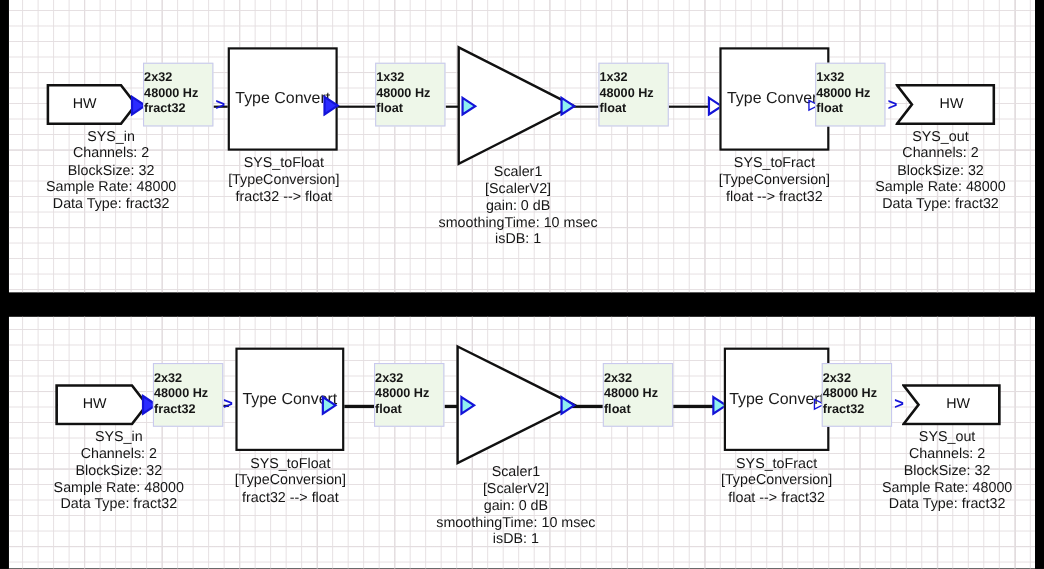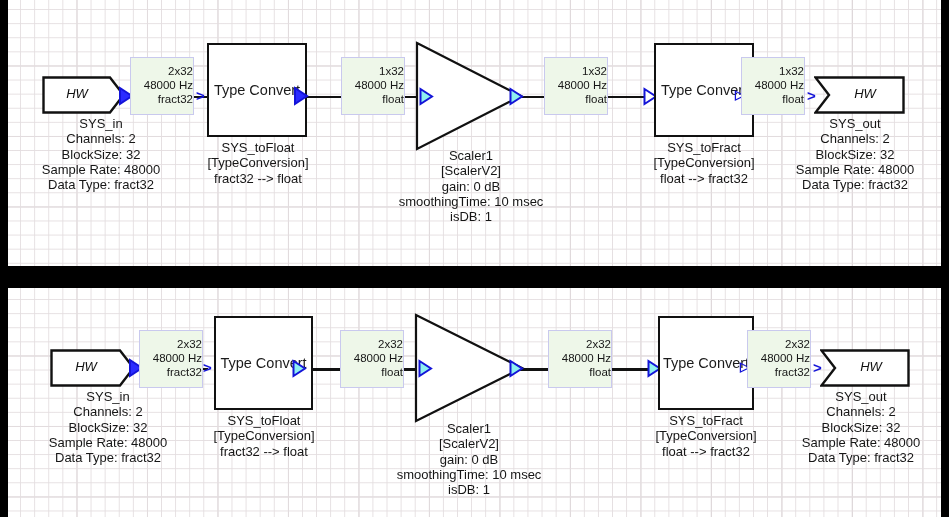--- a/index.html
+++ b/index.html
@@ -20,37 +20,37 @@
   #canvas-top{left:8px;top:0px;width:933px;height:266px;background-position:-2px -5px,-2px -5px,-2px -5px,-2px -5px;}
   #canvas-bottom{left:8px;top:288px;width:933px;height:229px;background-position:-2px -3px,-2px -3px,-2px -3px,-2px -3px;}
 
   .sep{position:absolute;left:0;width:949px;background:#000;}
   #sep-mid{top:266px;height:22px;}
   .edge{position:absolute;top:0;width:8px;height:517px;background:#000;}
   #edge-left{left:0;}
   #edge-right{left:941px;}
 
   
-  .node{position:absolute;font-style:italic;}
+  .node{position:absolute;}
   .hw-label{position:absolute;text-align:center;color:#101010;}
 
   .block{
     position:absolute;box-sizing:border-box;
     background:#fff;border:2px solid #111;
   }
   .block .blabel{
     position:absolute;left:0;right:0;top:50%;transform:translateY(-50%);
     text-align:center;color:#1b1b1b;line-height:1.12;
   }
 
   .sigbox{
     position:absolute;box-sizing:border-box;
     background:#eef7e9;border:1px solid #c9c9ee;
     text-align:center;color:#161616;line-height:1.2;
-    display:flex;flex-direction:column;justify-content:center;align-items:flex-end;
+    display:flex;flex-direction:column;justify-content:center;align-items:flex-start;font-weight:bold;
   }
 
   .caption{
     position:absolute;text-align:center;color:#161616;line-height:1.18;
     white-space:nowrap;
   }
   .caption span{display:block;}
 
   .wire{position:absolute;background:#111;height:2px;}
 

